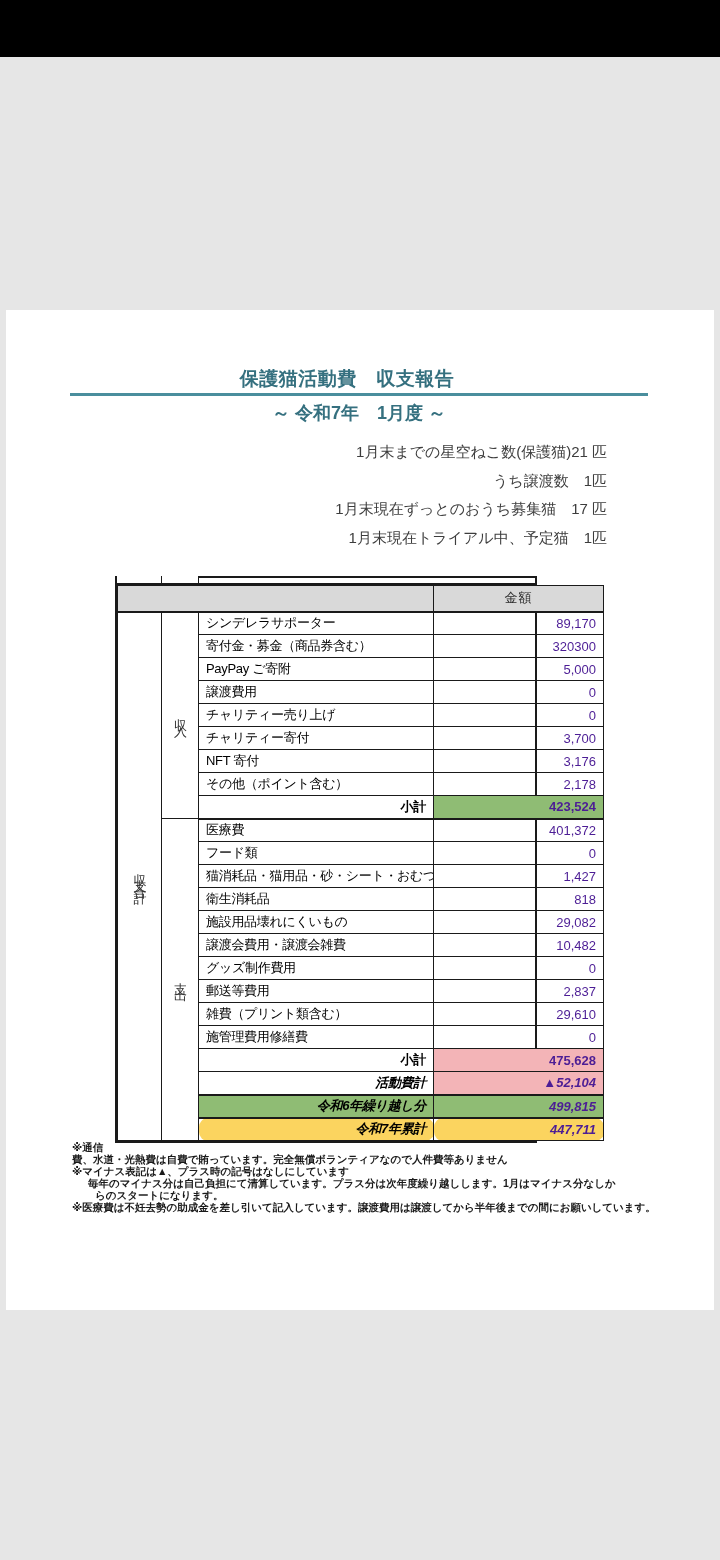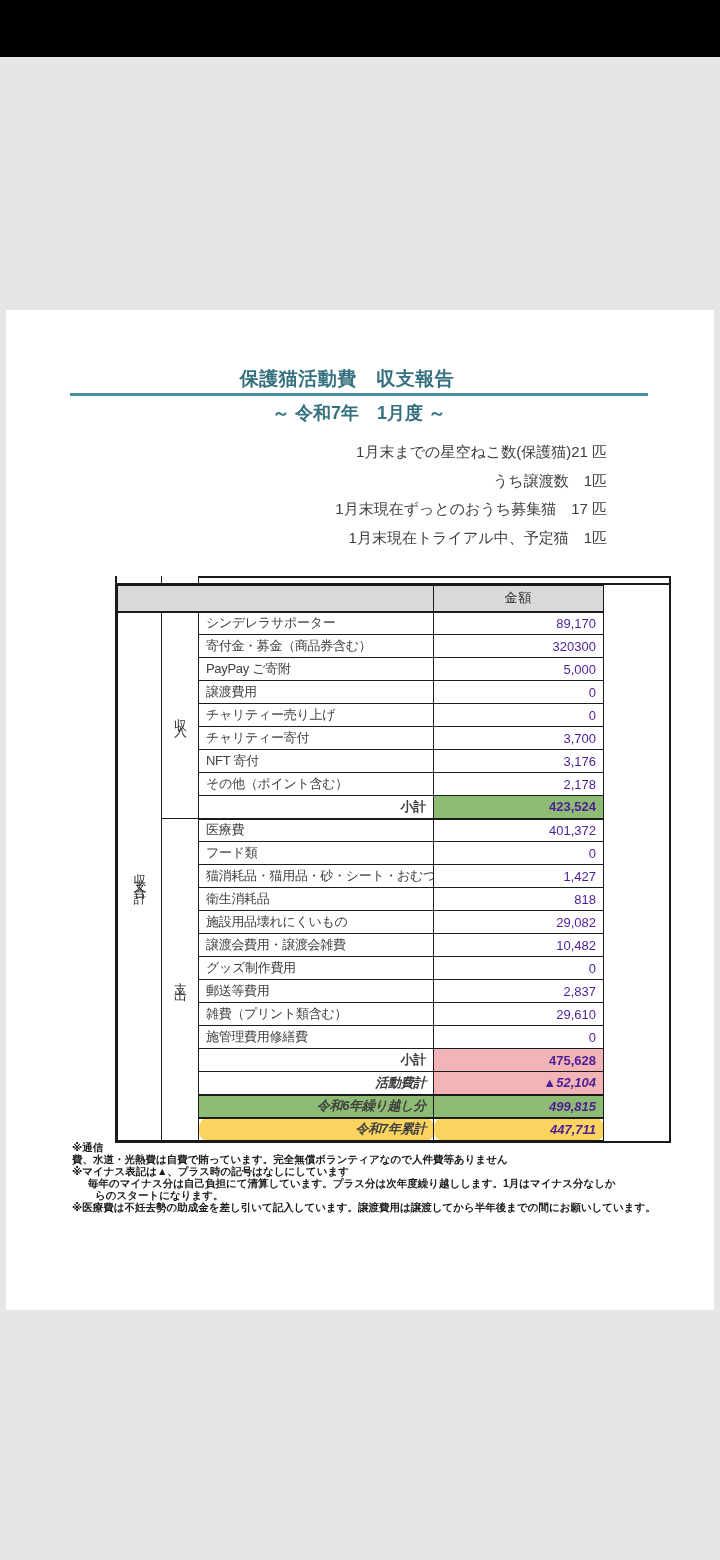--- a/index.html
+++ b/index.html
@@ -18,35 +18,35 @@
   .title{position:absolute;left:52px;top:57px;width:578px;text-align:center;
          font-size:19px;font-weight:700;color:var(--teal);letter-spacing:0.5px;line-height:23px;}
   .title-underline{position:absolute;left:64px;top:83px;width:578px;height:3px;background:var(--underline);}
   .subtitle{position:absolute;left:64px;top:92px;width:578px;text-align:center;
             font-size:18px;font-weight:700;color:var(--teal);line-height:22px;}
 
   .stats{position:absolute;left:200px;top:128px;width:401px;text-align:right;
          font-size:15px;font-weight:500;color:#3d3d3d;line-height:28.7px;white-space:nowrap;}
   .stat-gapped{margin-left:36px;}
 
-  .table-wrap{position:absolute;left:109px;top:266px;width:556px;
+  .table-wrap{position:absolute;left:109px;top:266px;width:422px;
               border:2px solid var(--border);border-top:none;background:#fff;}
   .skinny{position:relative;height:9px;background:#fff;border-bottom:2px solid var(--border);}
   .skinny .tick{position:absolute;top:0;bottom:0;width:1px;background:var(--border);}
   .skinny .t1{left:44px;} .skinny .t2{left:81px;}
   .skinny .topseg{position:absolute;top:0;left:81px;right:0;height:2px;background:var(--border);}
 
   table.report{border-collapse:collapse;table-layout:fixed;width:486px;}
   table.report td{border:1px solid var(--border);height:23px;padding:0 7px;
                   font-size:13px;overflow:hidden;white-space:nowrap;}
   tr.hdr td{height:26px;background:var(--header-bg);border-bottom-width:2px;}
   td.hdr-amount{text-align:center;font-size:14px;color:#2c2c2c;letter-spacing:1px;}
   td.vcell{padding:0;text-align:center;vertical-align:middle;}
   .vtext{writing-mode:vertical-rl;display:inline-block;font-size:13px;letter-spacing:6px;color:#333;}
-  td.lbl{text-align:left;padding-left:8px;color:#404040;letter-spacing:-0.3px;}
+  td.lbl{text-align:left;padding-left:8px;color:#000000;letter-spacing:-0.3px;}
   td.amt{text-align:right;color:#4c1d95;font-family:"Liberation Sans",sans-serif;}
   td.r{text-align:right;}
   td.b{font-weight:700;}
   td.i{font-style:italic;}
   td.bg-green{background:var(--green);}
   td.bg-pink{background:var(--pink);}
   td.bg-yellow{background:var(--yellow);border-radius:9px;}
   tr.divider td{border-bottom-width:2px;}
 
   .notes{position:absolute;left:66px;top:832px;width:636px;font-size:10.5px;

